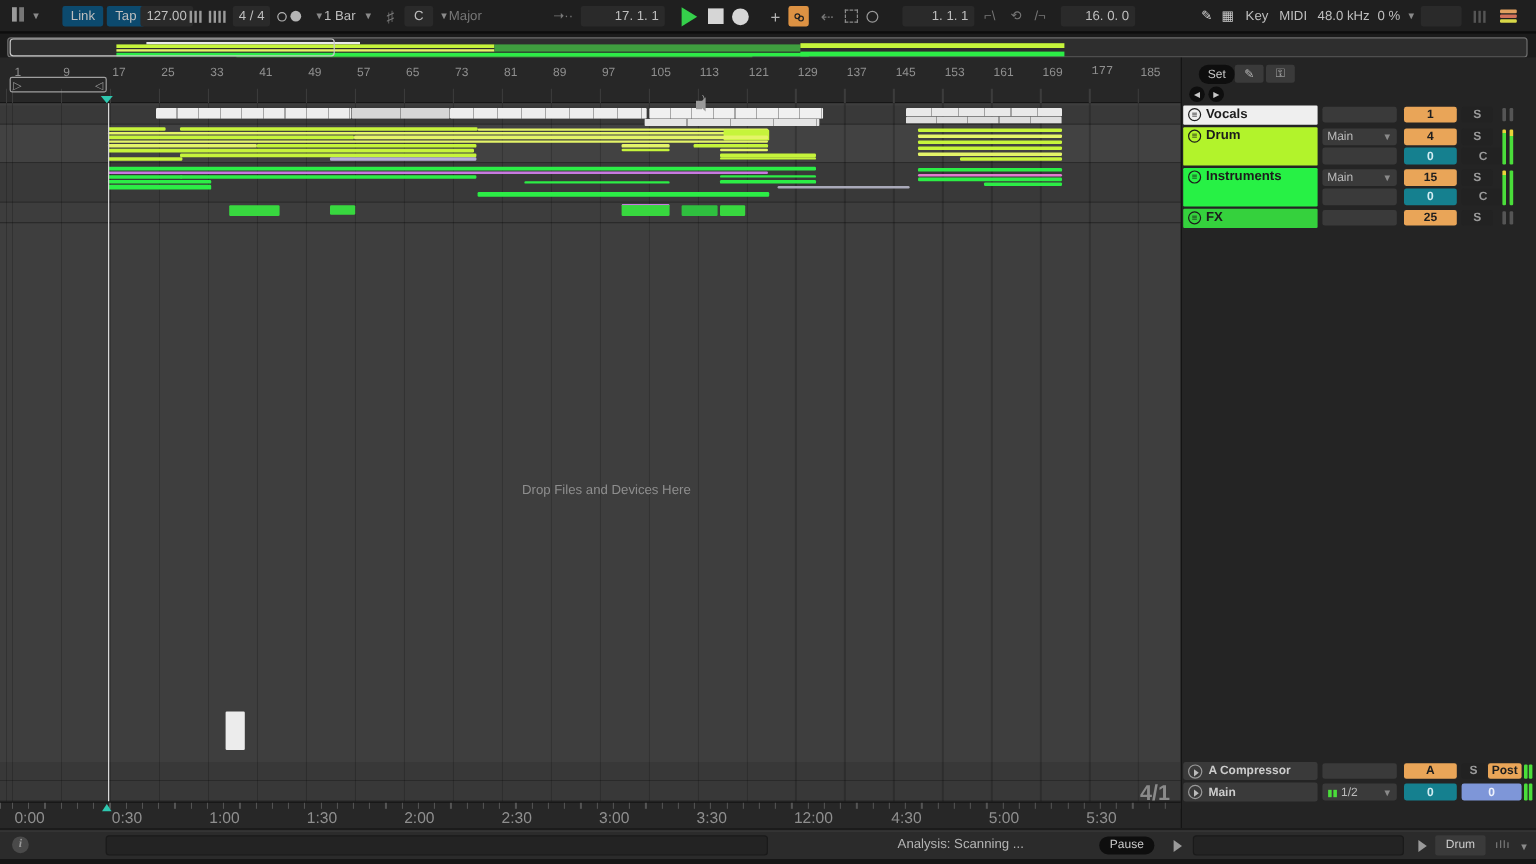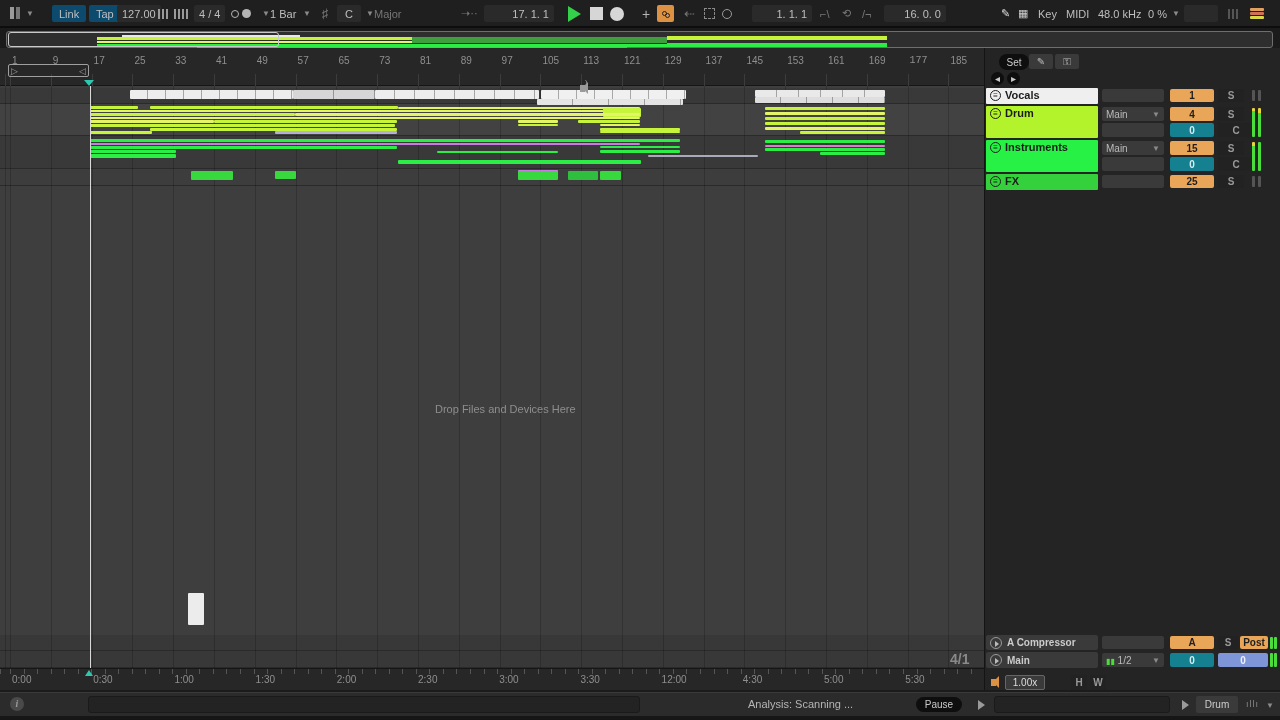--- a/index.html
+++ b/index.html
@@ -36,21 +36,21 @@
   #main { position:absolute; left:0; top:48px; width:1280px; height:642px; background:#262626; }
   #arrange { position:absolute; left:0; top:0; width:984px; height:642px; }
   #ruler { position:absolute; left:0; top:0; width:984px; height:38px; background:#272727; border-bottom:1px solid #161616; color:#8f8f8f; font-size:10px; }
   #ruler .tickline { position:absolute; left:0; top:26px; width:984px; height:12px;
     background:repeating-linear-gradient(90deg, #3c3c3c 0 1px, transparent 1px 40.8px); background-position-x:10px; }
   #loop-brace { position:absolute; left:8px; top:16px; width:81px; height:13px; border:1px solid #9f9f9f; border-radius:2px; color:#9f9f9f; font-size:9px; }
   #tracks { position:absolute; left:0; top:38px; width:984px; height:582px; background:#3e3e3e; }
   .row { position:absolute; left:0; width:984px; border-bottom:1px solid #2a2a2a; }
   .gridv { position:absolute; inset:0; background:repeating-linear-gradient(90deg, rgba(0,0,0,.20) 0 1px, transparent 1px 40.8px); background-position-x:10px; pointer-events:none; }
   .clip { position:absolute; border-radius:1px; }
-  #time-ruler { position:absolute; left:0; top:620px; width:984px; height:22px; background:#272727; border-top:1px solid #161616; color:#8f8f8f; font-size:10px; }
+  #time-ruler { position:absolute; left:0; top:620px; width:984px; height:22px; background:#272727; border-top:1px solid #161616; color:#8f8f8f; font-size:13px; }
   #time-ruler .ticks { position:absolute; left:0; top:0; width:984px; height:5px;
     background:repeating-linear-gradient(90deg, #555 0 1px, transparent 1px 13.53px); background-position-x:10px; }
 
   
   #panel { position:absolute; left:984px; top:0; width:296px; height:642px; background:#242424; border-left:1px solid #141414; }
   .hdr-row { position:absolute; left:1px; width:283px; }
   .namecell { position:absolute; left:0; top:0; bottom:1px; width:112px; display:flex; align-items:flex-start; padding:1px 4px; font-size:11px; font-weight:bold; border-radius:1px; }
   .gicon { width:11px; height:11px; border:1px solid currentColor; border-radius:50%; font-size:8px; line-height:10px; text-align:center; margin:1px 4px 0 0; flex:0 0 auto; }
   .cell { position:absolute; background:#3a3a3a; border-radius:2px; font-size:10px; color:#bbb; display:flex; align-items:center; }
   .badge { position:absolute; border-radius:2px; font-size:10px; font-weight:bold; display:flex; align-items:center; justify-content:center; }
@@ -272,21 +272,21 @@
             <div class="clip" style="left: 820px; top: 66px; width: 65px; height: 3px; background-color: rgb(44, 237, 70);"></div>
             <div class="clip" style="left: 191px; top: 85px; width: 42px; height: 9px; background-color: rgb(56, 216, 63);"></div>
             <div class="clip" style="left: 275px; top: 85px; width: 21px; height: 8px; background-color: rgb(56, 216, 63);"></div>
             <div class="clip" style="left: 518px; top: 84px; width: 40px; height: 10px; background-color: rgb(56, 216, 63); border-top: 1px solid rgb(199, 122, 224);"></div>
             <div class="clip" style="left: 568px; top: 85px; width: 30px; height: 9px; background-color: rgb(47, 191, 63);"></div>
             <div class="clip" style="left: 600px; top: 85px; width: 21px; height: 9px; background-color: rgb(56, 216, 63);"></div>
           </div>
         <div class="abs" style="left:90px;top:0;width:1px;height:582px;background:#d8d8d8"></div>
         <div class="abs" style="left:188px;top:507px;width:16px;height:32px;background:#ececec;border-radius:1px"></div>
         <div class="abs" style="left:435px;top:317px;color:#8e8e8e;font-size:11px">Drop Files and Devices Here</div>
-        <div class="abs" style="left:950px;top:565px;color:#8a8a8a;font-size:14px;font-weight:bold">4/1</div>
+        <div class="abs" style="left:950px;top:565px;color:#8a8a8a;font-size:18px;font-weight:bold">4/1</div>
 
         <div class="abs" style="left:580px;top:-8px">
           <span class="spk gray" style="display:inline-block"></span><span style="color:#9a9a9a;font-size:8px;vertical-align:top">)</span>
         </div>
       </div>
 
       <div id="time-ruler">
         <div class="ticks"></div>
         <div id="time-labels" class="abs" style="inset:0">
             <span class="abs" style="left: 12px; top: 5px;">0:00</span>
@@ -406,26 +406,20 @@
             <span class="caret">▼</span>
         </div>
         <div class="badge" style="left:184px;top:1px;width:44px;height:14px;background:#15808f;color:#d2ecf2">0</div>
         <div class="badge" style="left:232px;top:1px;width:50px;height:14px;background:#7e96d8;color:#eef2fc">0</div>
         <div class="meter2" style="left:284px;top:1px;height:14px;width:7px">
             <i style="background:#4ade3a"></i>
             <i style="background:#4ade3a"></i>
           </div>
       </div>
 
-      <div class="abs" style="left:4px;top:626px;width:290px;height:18px">
-        <span class="spk" style="position:absolute;left:2px;top:5px"></span>
-        <div class="cell" style="left:16px;top:1px;width:40px;height:15px;justify-content:center;border:1px solid #666;position:absolute;color:#ddd">1.00x</div>
-        <div class="badge sbtn" style="left:82px;top:1px;width:16px;height:15px">H</div>
-        <div class="badge sbtn" style="left:101px;top:1px;width:16px;height:15px">W</div>
-      </div>
     </div>
   </div>
 
   <div id="statusbar">
     <div class="info-c abs" style="left:10px;top:4px">i</div>
     <div id="status-field"></div>
     <div class="abs" style="left:748px;top:5px">Analysis: Scanning ...</div>
     <div class="pill abs" style="left:916px;top:4px;width:46px;height:15px">Pause</div>
     <div class="tri-r abs" style="left:978px;top:7px"></div>
     <div class="abs" style="left:994px;top:3px;width:176px;height:17px;background:#232323;border:1px solid #1a1a1a;border-radius:3px"></div>

